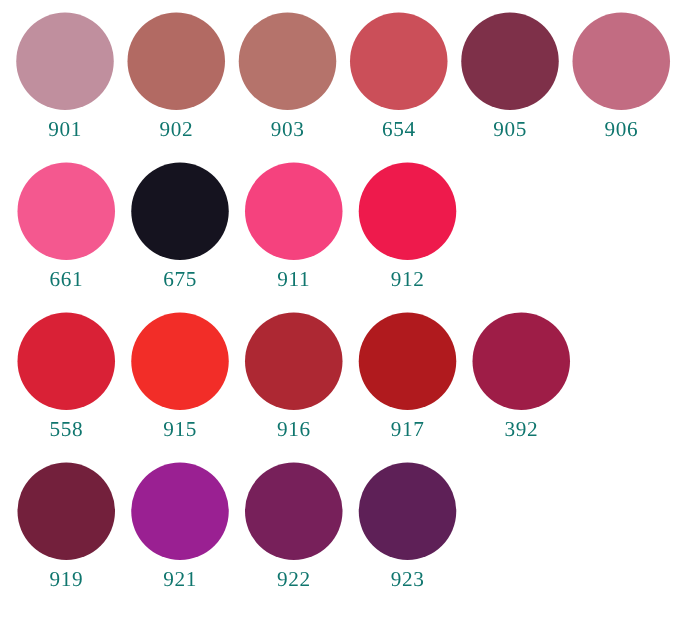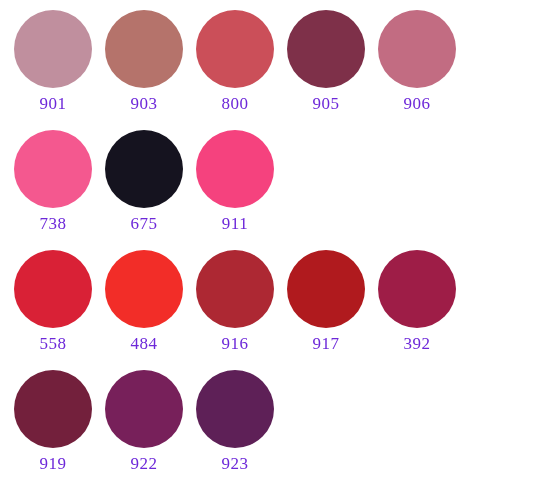--- a/index.html
+++ b/index.html
@@ -41,95 +41,107 @@
   .swatch-dot {
     width: 78px;
     height: 78px;
     border-radius: 50%;
     display: block;
   }
   .swatch-label {
     margin-top: 6px;
     font-size: 17px;
     line-height: 20px;
-    color: #6d28d9;
+    color: #0f766e;
     letter-spacing: 0.5px;
     font-family: "Liberation Serif", "DejaVu Serif", serif;
     text-align: center;
     -webkit-font-smoothing: antialiased;
   }
 </style>
 </head>
 <body>
 
 <div id="swatch-chart">
     <div class="swatch-row">
       <div class="swatch-cell">
         <span class="swatch-dot" style="background: rgb(192, 143, 158);"></span>
         <div class="swatch-label">901</div>
       </div>
       <div class="swatch-cell">
+        <span class="swatch-dot" style="background: rgb(178, 106, 99);"></span>
+        <div class="swatch-label">902</div>
+      </div>
+      <div class="swatch-cell">
         <span class="swatch-dot" style="background: rgb(181, 115, 107);"></span>
         <div class="swatch-label">903</div>
       </div>
       <div class="swatch-cell">
         <span class="swatch-dot" style="background: rgb(203, 79, 89);"></span>
-        <div class="swatch-label">800</div>
+        <div class="swatch-label">654</div>
       </div>
       <div class="swatch-cell">
         <span class="swatch-dot" style="background: rgb(126, 48, 73);"></span>
         <div class="swatch-label">905</div>
       </div>
       <div class="swatch-cell">
         <span class="swatch-dot" style="background: rgb(194, 108, 130);"></span>
         <div class="swatch-label">906</div>
       </div>
     </div>
     <div class="swatch-row">
       <div class="swatch-cell">
         <span class="swatch-dot" style="background: rgb(244, 88, 143);"></span>
-        <div class="swatch-label">738</div>
+        <div class="swatch-label">661</div>
       </div>
       <div class="swatch-cell">
         <span class="swatch-dot" style="background: rgb(21, 19, 31);"></span>
         <div class="swatch-label">675</div>
       </div>
       <div class="swatch-cell">
         <span class="swatch-dot" style="background: rgb(245, 66, 126);"></span>
         <div class="swatch-label">911</div>
       </div>
+      <div class="swatch-cell">
+        <span class="swatch-dot" style="background: rgb(238, 26, 76);"></span>
+        <div class="swatch-label">912</div>
+      </div>
     </div>
     <div class="swatch-row">
       <div class="swatch-cell">
         <span class="swatch-dot" style="background: rgb(217, 33, 54);"></span>
         <div class="swatch-label">558</div>
       </div>
       <div class="swatch-cell">
         <span class="swatch-dot" style="background: rgb(242, 45, 40);"></span>
-        <div class="swatch-label">484</div>
+        <div class="swatch-label">915</div>
       </div>
       <div class="swatch-cell">
         <span class="swatch-dot" style="background: rgb(173, 40, 51);"></span>
         <div class="swatch-label">916</div>
       </div>
       <div class="swatch-cell">
         <span class="swatch-dot" style="background: rgb(176, 26, 30);"></span>
         <div class="swatch-label">917</div>
       </div>
       <div class="swatch-cell">
         <span class="swatch-dot" style="background: rgb(158, 29, 71);"></span>
         <div class="swatch-label">392</div>
       </div>
     </div>
     <div class="swatch-row">
       <div class="swatch-cell">
         <span class="swatch-dot" style="background: rgb(115, 32, 60);"></span>
         <div class="swatch-label">919</div>
       </div>
       <div class="swatch-cell">
+        <span class="swatch-dot" style="background: rgb(154, 32, 146);"></span>
+        <div class="swatch-label">921</div>
+      </div>
+      <div class="swatch-cell">
         <span class="swatch-dot" style="background: rgb(119, 32, 90);"></span>
         <div class="swatch-label">922</div>
       </div>
       <div class="swatch-cell">
         <span class="swatch-dot" style="background: rgb(94, 32, 87);"></span>
         <div class="swatch-label">923</div>
       </div>
     </div>
   </div>
 

